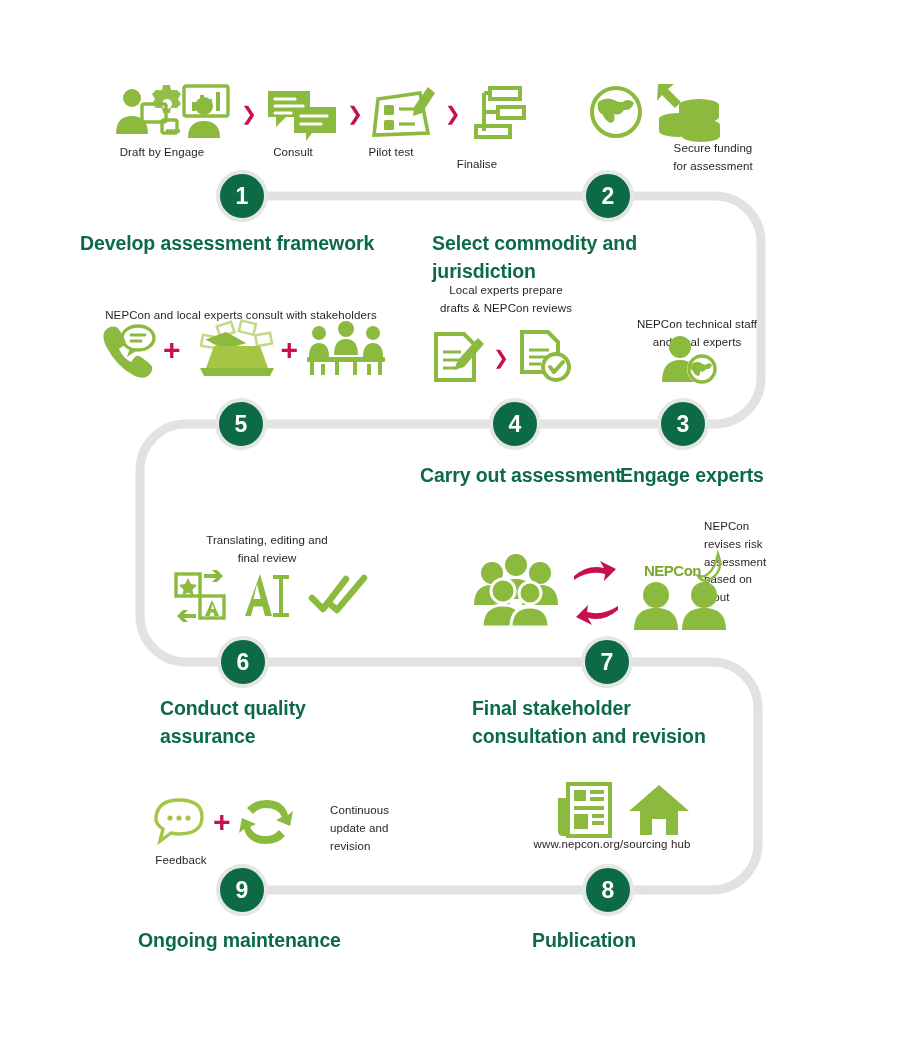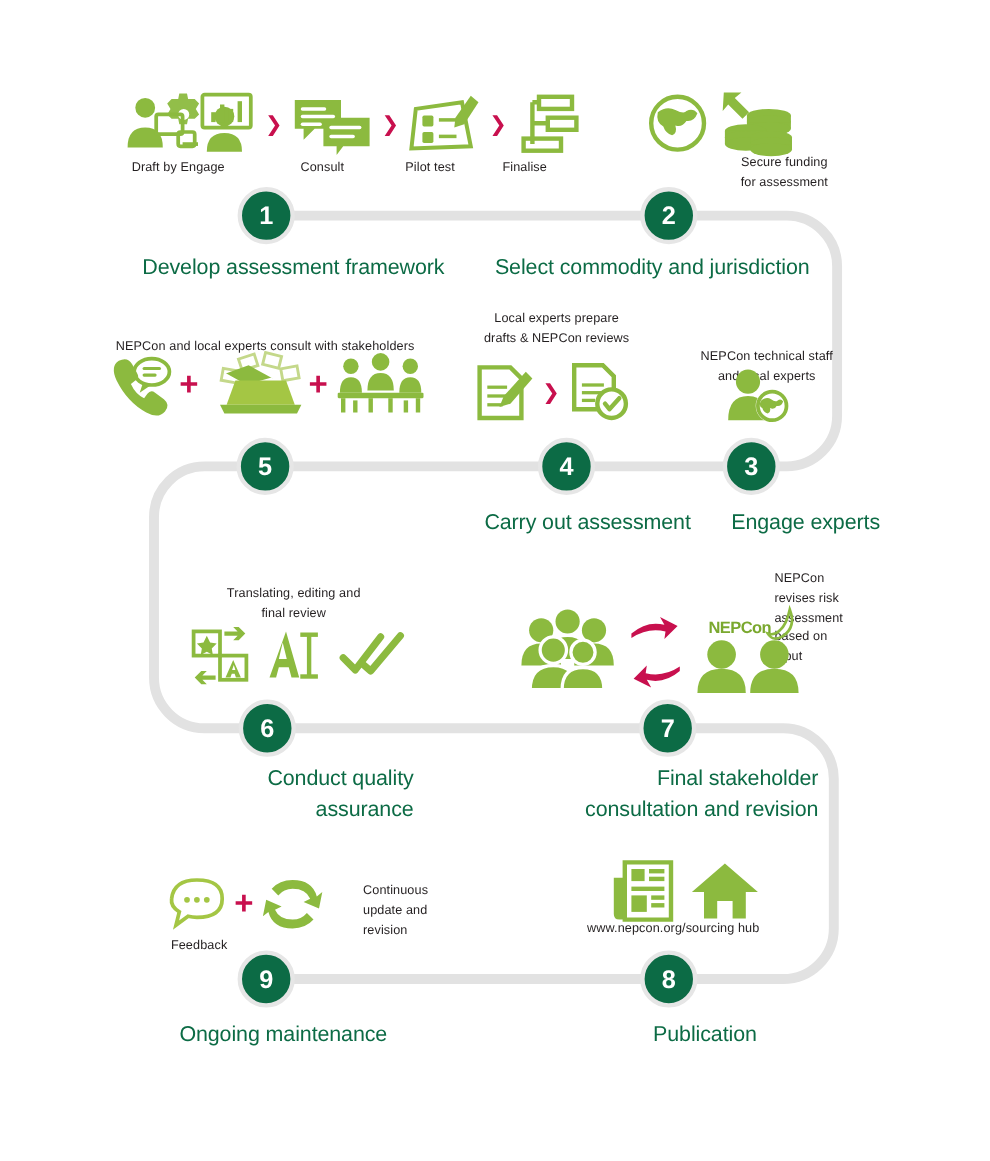--- a/index.html
+++ b/index.html
@@ -17,22 +17,22 @@
     background:#0c6b45;border:4px solid #e6e6e6;
     box-sizing:border-box;
     display:flex;align-items:center;justify-content:center;
     color:#ffffff;font-size:23px;font-weight:bold;line-height:1;
     z-index:5;
   }
 
   
   .title{
     position:absolute;z-index:4;
-    color:#0c6b45;font-weight:normal;font-size:19.5px;line-height:1.45;
-    text-align:right;white-space:pre-line;letter-spacing:-0.1px;
+    color:#0c6b45;font-weight:bold;font-size:19.5px;line-height:1.45;
+    text-align:left;white-space:pre-line;letter-spacing:-0.1px;
   }
 
   
   .cap{
     position:absolute;z-index:4;
     font-size:11.5px;line-height:1.55;color:#231f20;text-align:center;
     white-space:pre-line;letter-spacing:0.1px;
   }
   .cap.left{text-align:left;}
 
@@ -130,21 +130,21 @@
         <rect x="28" y="22" width="26" height="11"></rect>
         <rect x="6" y="41" width="34" height="11"></rect>
         <path d="M14 8 h6 M14 8 V 46 M14 27 h14"></path>
       </g>
     </svg>
   </div>
 
   <div class="cap" style="left:102px;top:144px;width:120px;">Draft by Engage</div>
   <div class="cap" style="left:248px;top:144px;width:90px;">Consult</div>
   <div class="cap" style="left:346px;top:144px;width:90px;">Pilot test</div>
-  <div class="cap" style="left:434px;top:144px;width:86px;">Finalise</div>
+  <div class="cap" style="left:434px;top:156px;width:86px;">Finalise</div>
 
   <div class="icons" style="left:588px;top:84px;">
     <svg width="58" height="56" viewBox="0 0 58 56">
       <circle cx="28" cy="28" r="24" fill="none" stroke="#8cba3f" stroke-width="4"></circle>
       <path class="lg" d="M10 18 q8-6 16-2 t10 1 q6-3 10 2 q-3 8-10 7 q-4 6-10 4 q2 7-3 9 q-6-2-8-8 q-7-4-5-13z"></path>
     </svg>
     <div style="position:relative;width:74px;height:56px;margin-left:8px;">
       <svg style="position:absolute;left:2px;top:-2px;" width="28" height="26" viewBox="0 0 28 26">
         <path class="lg" d="M2 2 h16 l-6 5 13 13 -6 6 -13-13 -5 6 z"></path>
       </svg>

